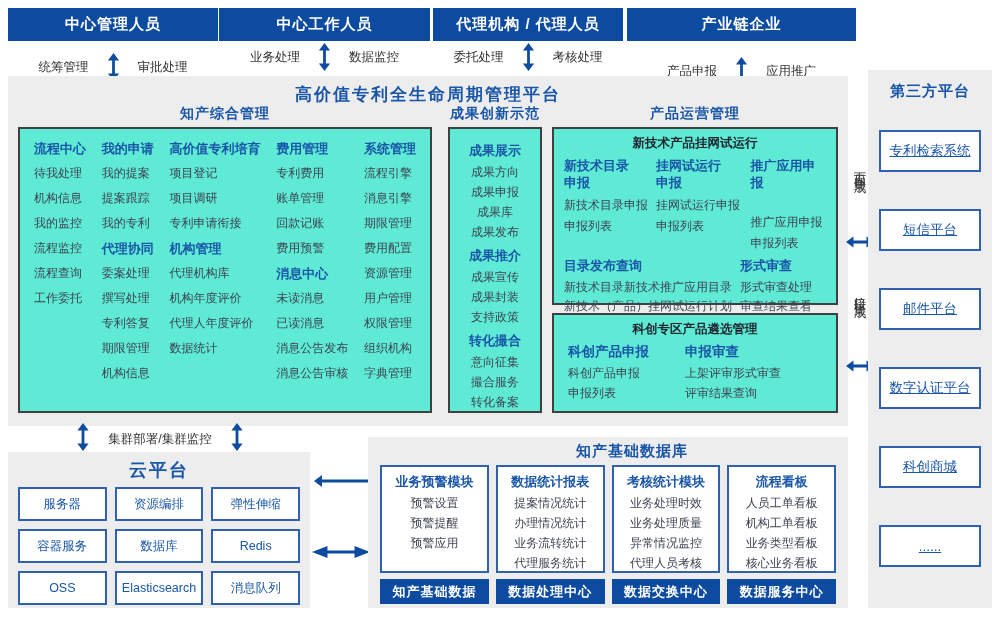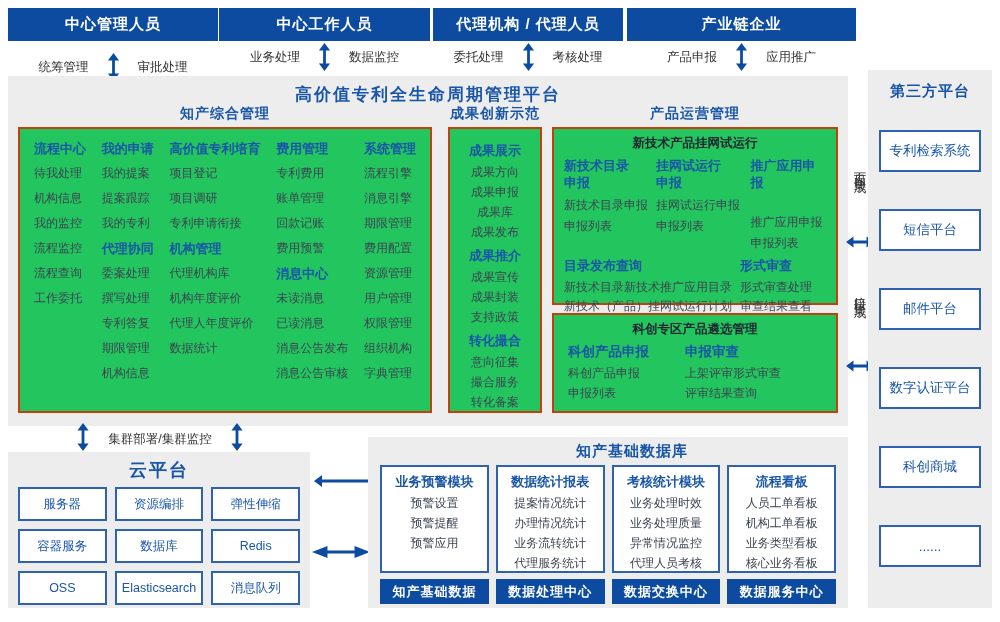--- a/index.html
+++ b/index.html
@@ -12,21 +12,21 @@
   .actor-labels{display:flex;align-items:center;justify-content:center;gap:18px;
                 font-size:12.5px;color:#333;}
   
   .gray{background:#ededed;}
   .panel-title{font-weight:bold;color:#1a56a8;text-align:center;}
   .main-title{font-size:17px;font-weight:bold;color:#1a56a8;text-align:center;
               padding-top:7px;letter-spacing:2px;}
   .sub-header{position:absolute;top:29px;font-size:14px;font-weight:bold;color:#1a56a8;
               text-align:center;letter-spacing:1px;}
   
-  .wbox{position:absolute;box-sizing:border-box;background:#22c55e;border:2px solid #c2410c;}
+  .wbox{position:absolute;box-sizing:border-box;background:#5eead4;border:2px solid #404040;}
   
   .ip-inner{display:flex;justify-content:space-between;padding:7px 14px;height:100%;box-sizing:border-box;}
   .grp-title{font-size:13px;font-weight:bold;color:#1a56a8;line-height:25px;white-space:nowrap;}
   .grp-item{font-size:12px;color:#3d4452;line-height:25px;white-space:nowrap;}
   
   .ach-inner{padding:8px 4px;text-align:center;}
   .ach-inner .grp-title{line-height:23px;margin-top:2px;}
   .ach-inner .grp-item{line-height:20px;}
   
   .box-title{text-align:center;font-weight:bold;font-size:12.5px;color:#1f2430;padding-top:6px;}
@@ -37,21 +37,21 @@
   .g-item{font-size:12px;color:#3d4452;line-height:21px;white-space:nowrap;}
   .ops-rowB{display:flex;padding:3px 10px 0;}
   .catalog{flex:1;}
   .cat-line{font-size:12px;color:#3d4452;line-height:19px;white-space:nowrap;}
   .cat-line .sp{}
   .review{width:86px;}
   .ops-selrow{display:flex;gap:36px;padding:3px 14px 0;}
   
   .tp-box{position:absolute;left:11px;width:102px;height:42px;background:#fff;
           border:2px solid #2e62b1;color:#1a56a8;font-size:13.5px;font-weight:500;
-          display:flex;align-items:center;justify-content:center;box-sizing:border-box;}
+          display:flex;align-items:center;justify-content:center;box-sizing:border-box;text-decoration:underline;}
   
   .cloud-grid{display:grid;grid-template-columns:repeat(3,1fr);gap:8px;padding:5px 10px 0;}
   .cloud-box{height:34px;background:#fff;border:2px solid #2e62b1;color:#1a56a8;
              font-size:12.5px;display:flex;align-items:center;justify-content:center;box-sizing:border-box;}
   
   .dp-row{display:flex;gap:7px;padding:4px 12px 0;}
   .dp-mod{flex:1;display:flex;flex-direction:column;}
   .mod-box{background:#fff;border:2px solid #2e62b1;height:108px;text-align:center;
            padding-top:4px;box-sizing:border-box;}
   .mod-title{font-size:13px;font-weight:bold;color:#1a56a8;line-height:22px;}
@@ -103,21 +103,21 @@
         <svg width="13" height="30" viewBox="0 0 14 30">
           <path d="M7 0 L13 8 L8.5 8 L8.5 22 L13 22 L7 30 L1 22 L5.5 22 L5.5 8 L1 8 Z" fill="#0c4ba0"></path>
         </svg>
       </span>
     <span>考核处理</span>
   </div>
 
   <div class="abs actor-bar" style="left:627px;top:8px;width:229px;height:33px;">
       <span>产业链企业</span>
     </div>
-  <div class="abs actor-labels" style="left:627px;top:42px;width:229px;height:30px;">
+  <div class="abs actor-labels" style="left:627px;top:56px;width:229px;height:30px;">
     <span>产品申报</span>
     <span>
         <svg width="13" height="30" viewBox="0 0 14 30">
           <path d="M7 0 L13 8 L8.5 8 L8.5 22 L13 22 L7 30 L1 22 L5.5 22 L5.5 8 L1 8 Z" fill="#0c4ba0"></path>
         </svg>
       </span>
     <span>应用推广</span>
   </div>
 
   <div class="abs gray" style="left:8px;top:76px;width:840px;height:350px;">

